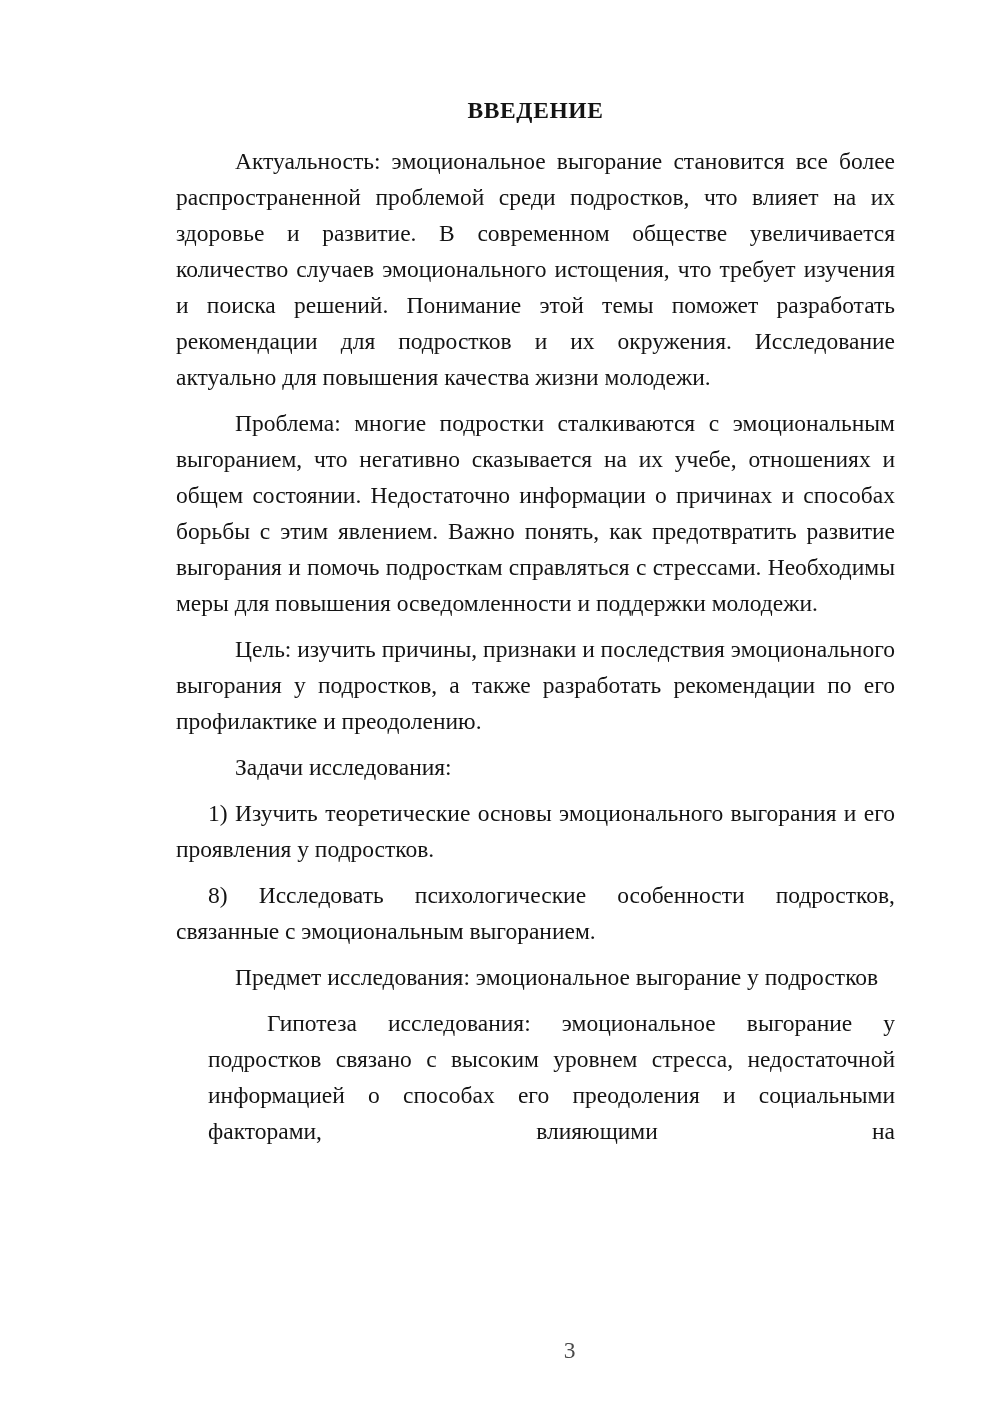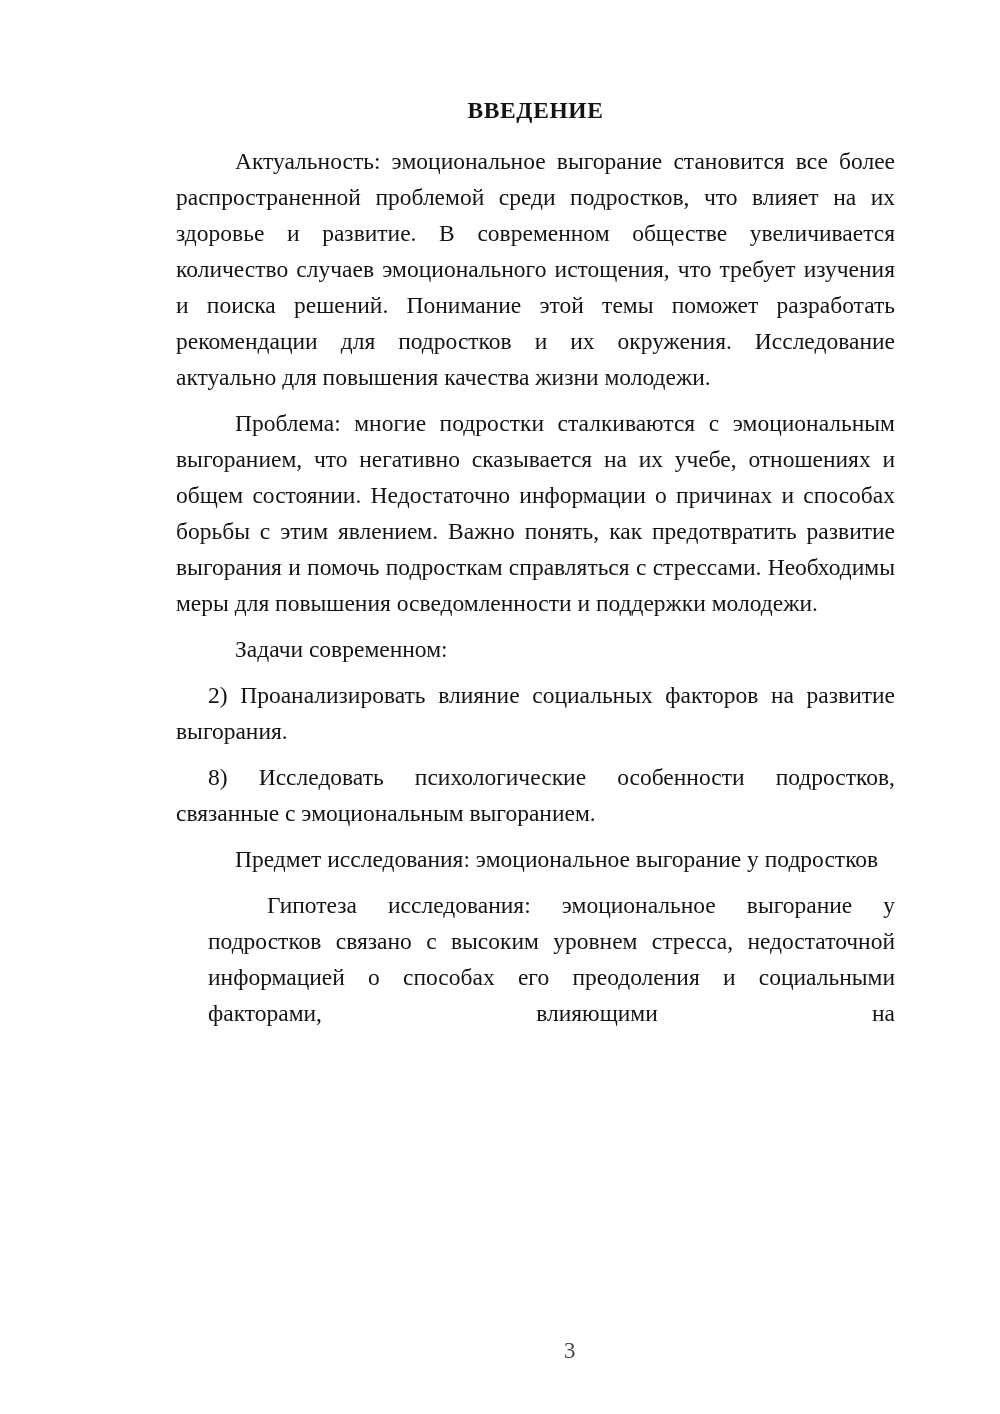--- a/index.html
+++ b/index.html
@@ -61,25 +61,26 @@
 <body>
 
 <div class="page">
 
   <h1 class="doc-title">ВВЕДЕНИЕ</h1>
 
   <p class="para">Актуальность: эмоциональное выгорание становится все более распространенной проблемой среди подростков, что влияет на их здоровье и развитие. В современном обществе увеличивается количество случаев эмоционального истощения, что требует изучения и поиска решений. Понимание этой темы поможет разработать рекомендации для подростков и их окружения. Исследование актуально для повышения качества жизни молодежи.</p>
 
   <p class="para">Проблема: многие подростки сталкиваются с эмоциональным выгоранием, что негативно сказывается на их учебе, отношениях и общем состоянии. Недостаточно информации о причинах и способах борьбы с этим явлением. Важно понять, как предотвратить развитие выгорания и помочь подросткам справляться с стрессами. Необходимы меры для повышения осведомленности и поддержки молодежи.</p>
 
+  <p class="para">Цель: изучить причины, признаки и последствия эмоционального выгорания у подростков, а также разработать рекомендации по его профилактике и преодолению.</p>
 
-  <p class="para">Задачи современном:</p>
+  <p class="para">Задачи исследования:</p>
 
+  <p class="task">1) Изучить теоретические основы эмоционального выгорания и его проявления у подростков.</p>
 
-  <p class="task">2) Проанализировать влияние социальных факторов на развитие выгорания.</p>
 
   <p class="task">8) Исследовать психологические особенности подростков, связанные с эмоциональным выгоранием.</p>
 
 
 
 
   <p class="para">Предмет исследования: эмоциональное выгорание у подростков</p>
 
   <p class="para continued">Гипотеза исследования: эмоциональное выгорание у подростков связано с высоким уровнем стресса, недостаточной информацией о способах его преодоления и социальными факторами, влияющими на</p>
 

